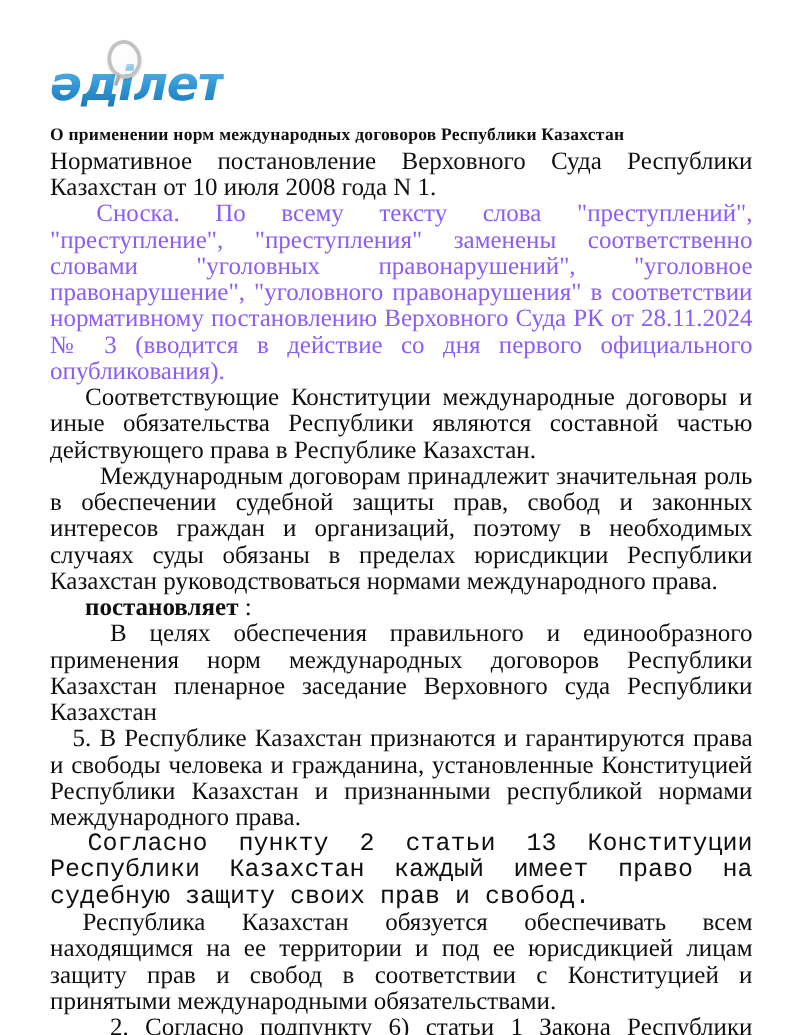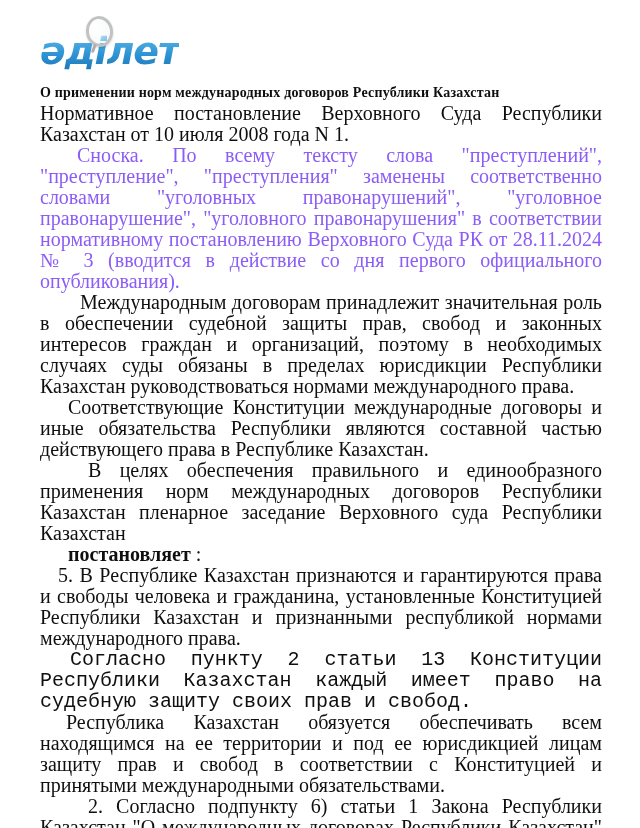--- a/index.html
+++ b/index.html
@@ -11,21 +11,21 @@
     width: 640px;
     height: 828px;
     overflow: hidden;
     font-family: "Liberation Serif", "DejaVu Serif", serif;
     color: #0f0f0f;
   }
   .page {
     box-sizing: border-box;
     width: 640px;
     height: 753px;
-    padding: 29px 38px 0 40px;
+    padding: 45px 38px 0 40px;
     background: #ffffff;
   }
   
   .logo {
     font-family: "DejaVu Sans", sans-serif;
     font-style: italic;
     font-weight: 700;
     font-size: 38px;
     line-height: 44px;
     height: 44px;
@@ -107,27 +107,27 @@
   <div class="logo">
     <span class="logo-text">әд</span><span class="logo-i-wrap"><span class="logo-text">і</span><span class="glass"></span></span><span class="logo-text">лет</span>
   </div>
 
   <h1 class="doc-title">О применении норм международных договоров Республики Казахстан</h1>
 
   <p class="para ind0 subtitle">Нормативное постановление Верховного Суда Республики Казахстан от 10 июля 2008 года N 1.</p>
 
   <p class="para ind37 red">Сноска. По всему тексту слова "преступлений", "преступление", "преступления" заменены соответственно словами "уголовных правонарушений", "уголовное правонарушение", "уголовного правонарушения" в соответствии нормативному постановлению Верховного Суда РК от 28.11.2024 № 3 (вводится в действие со дня первого официального опубликования).</p>
 
+  <p class="para ind28">Соответствующие Конституции международные договоры и иные обязательства Республики являются составной частью действующего права в Республике Казахстан.</p>
+
   <p class="para ind40">Международным договорам принадлежит значительная роль в обеспечении судебной защиты прав, свобод и законных интересов граждан и организаций, поэтому в необходимых случаях суды обязаны в пределах юрисдикции Республики Казахстан руководствоваться нормами международного права.</p>
 
-  <p class="para ind28">Соответствующие Конституции международные договоры и иные обязательства Республики являются составной частью действующего права в Республике Казахстан.</p>
+  <p class="para ind28"><b class="resolve-word">постановляет</b><span> :</span></p>
 
   <p class="para ind48">В целях обеспечения правильного и единообразного применения норм международных договоров Республики Казахстан пленарное заседание Верховного суда Республики Казахстан</p>
-
-  <p class="para ind28"><b class="resolve-word">постановляет</b><span> :</span></p>
 
   <p class="para ind18">5. В Республике Казахстан признаются и гарантируются права и свободы человека и гражданина, установленные Конституцией Республики Казахстан и признанными республикой нормами международного права.</p>
 
   <p class="para ind30">Согласно пункту 2 статьи 13 Конституции Республики Казахстан каждый имеет право на судебную защиту своих прав и свобод.</p>
 
   <p class="para ind26">Республика Казахстан обязуется обеспечивать всем находящимся на ее территории и под ее юрисдикцией лицам защиту прав и свобод в соответствии с Конституцией и принятыми международными обязательствами.</p>
 
   <p class="para ind48">2. Согласно подпункту 6) статьи 1 Закона Республики Казахстан "О международных договорах Республики Казахстан" от 30 мая 2005 года под международным договором Республики Казахстан следует понимать международное соглашение, заключенное Республикой Казахстан с иностранным государством ( иностранными государствами), либо с международной организацией ( международными организациями) в письменной форме и регулируемое международным правом независимо от того, содержится такое соглашение в одном</p>
 
 </div>

